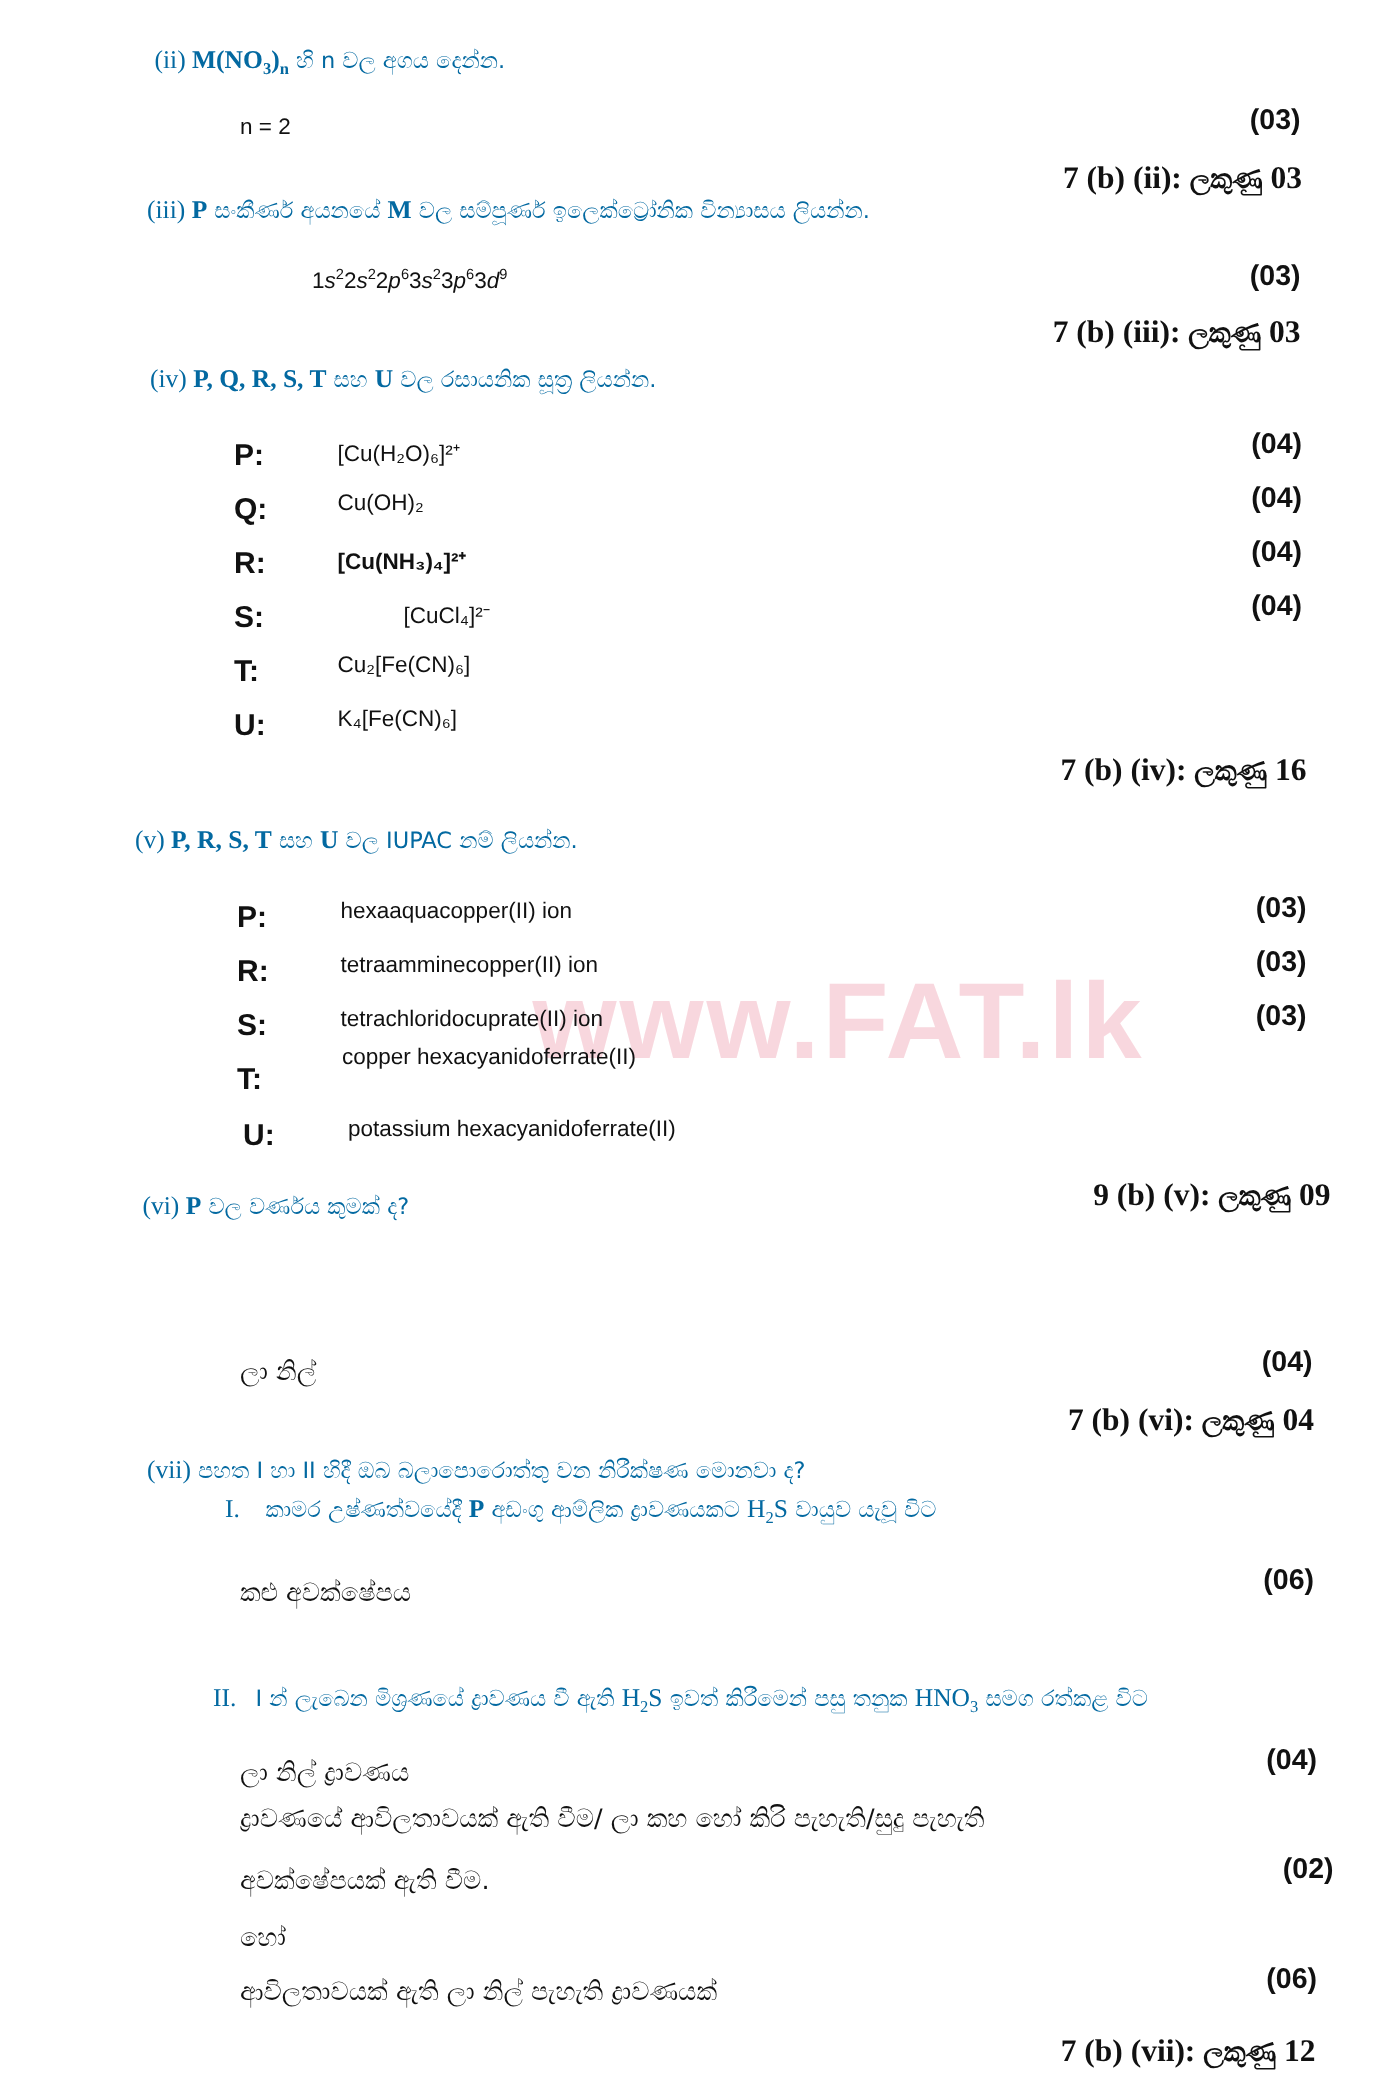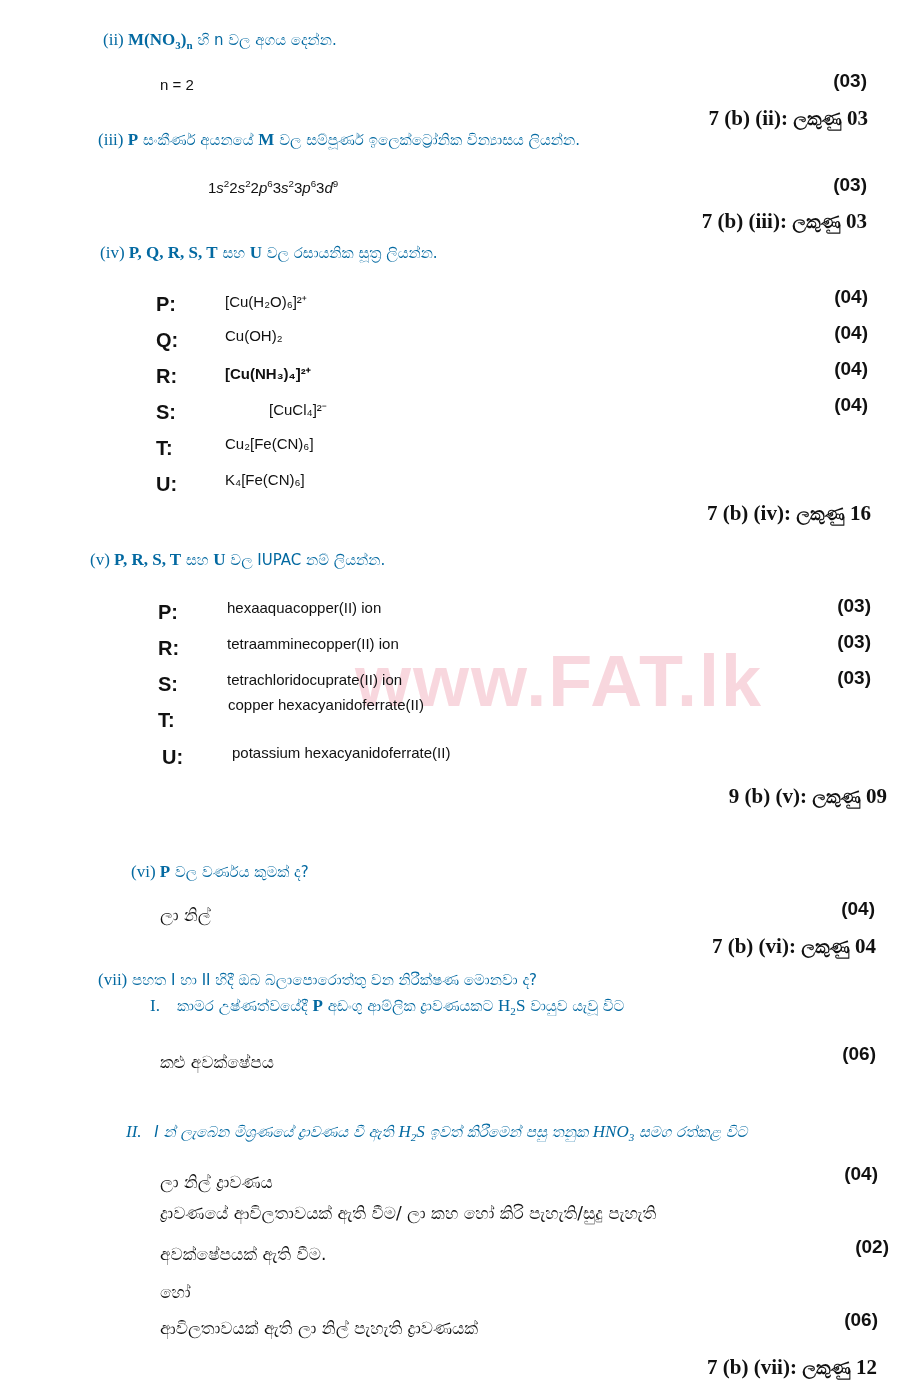--- a/index.html
+++ b/index.html
@@ -101,40 +101,40 @@
   <div class="abs lbl" style="left:158px; top:709px;">T:</div>
   <div class="abs ans" style="left:228px; top:696px;">copper hexacyanidoferrate(II)</div>
 
   <div class="abs lbl" style="left:162px; top:746px;">U:</div>
   <div class="abs ans" style="left:232px; top:744px;">potassium hexacyanidoferrate(II)</div>
 </div>
 <div class="abs total" style="right:36px; top:784px;">
   <span>9 (b) (v):</span> <span class="si" style="font-size:18px;font-weight:bold">ලකුණු</span> <span>09</span>
 </div>
 
-<div class="abs q" style="left:95px; top:862px;margin-left:36px;">
+<div class="abs q" style="left:95px; top:794px;">
   <span>(vi)</span>
   <b>P</b><span class="si"> වල වර්ණය කුමක් ද?</span>
 </div>
 <div class="abs si-ans" style="left:160px; top:905px;">ලා නිල්</div>
 <div class="abs mark" style="right:48px; top:898px;">(04)</div>
 <div class="abs total" style="right:47px; top:934px;">
   <span>7 (b) (vi):</span> <span class="si" style="font-size:18px;font-weight:bold">ලකුණු</span> <span>04</span>
 </div>
 
 <div class="abs q" style="left:98px; top:970px;">
   <span>(vii)</span><span class="si"> පහත I හා II හිදී ඔබ බලාපොරොත්තු වන නිරීක්ෂණ මොනවා ද?</span>
 </div>
 <div class="abs q" style="left:150px; top:996px;">
   <span>I.</span>&nbsp;&nbsp;&nbsp;&nbsp;<span class="si">කාමර උෂ්ණත්වයේදී </span><b>P</b><span class="si"> අඩංගු ආම්ලික ද්‍රාවණයකට </span><span>H</span><sub>2</sub><span>S</span><span class="si"> වායුව යැවූ විට</span>
 </div>
 <div class="abs si-ans" style="left:160px; top:1052px;">කළු අවක්ෂේපය</div>
 <div class="abs mark" style="right:47px; top:1043px;">(06)</div>
 
-<div class="abs q" style="left:126px; top:1122px;font-style:italic;">
+<div class="abs q" style="left:142px; top:1122px;">
   <span>II.</span>&nbsp;&nbsp;&nbsp;<span class="si">I න් ලැබෙන මිශ්‍රණයේ ද්‍රාවණය වී ඇති </span><span>H</span><sub>2</sub><span>S</span><span class="si"> ඉවත් කිරීමෙන් පසු තනුක </span><span>HNO</span><sub>3</sub><span class="si"> සමග රත්කළ විට</span>
 </div>
 <div class="abs si-ans" style="left:160px; top:1172px;">ලා නිල් ද්‍රාවණය</div>
 <div class="abs mark" style="right:45px; top:1163px;">(04)</div>
 <div class="abs si-ans" style="left:160px; top:1203px;">ද්‍රාවණයේ ආවිලතාවයක් ඇති වීම/ ලා කහ හෝ කිරි පැහැති/සුදු පැහැති</div>
 <div class="abs si-ans" style="left:160px; top:1244px;">අවක්ෂේපයක් ඇති වීම.</div>
 <div class="abs mark" style="right:34px; top:1236px;">(02)</div>
 <div class="abs si-ans" style="left:160px; top:1282px;">හෝ</div>
 <div class="abs si-ans" style="left:160px; top:1318px;">ආවිලතාවයක් ඇති ලා නිල් පැහැති ද්‍රාවණයක්</div>
 <div class="abs mark" style="right:45px; top:1309px;">(06)</div>

